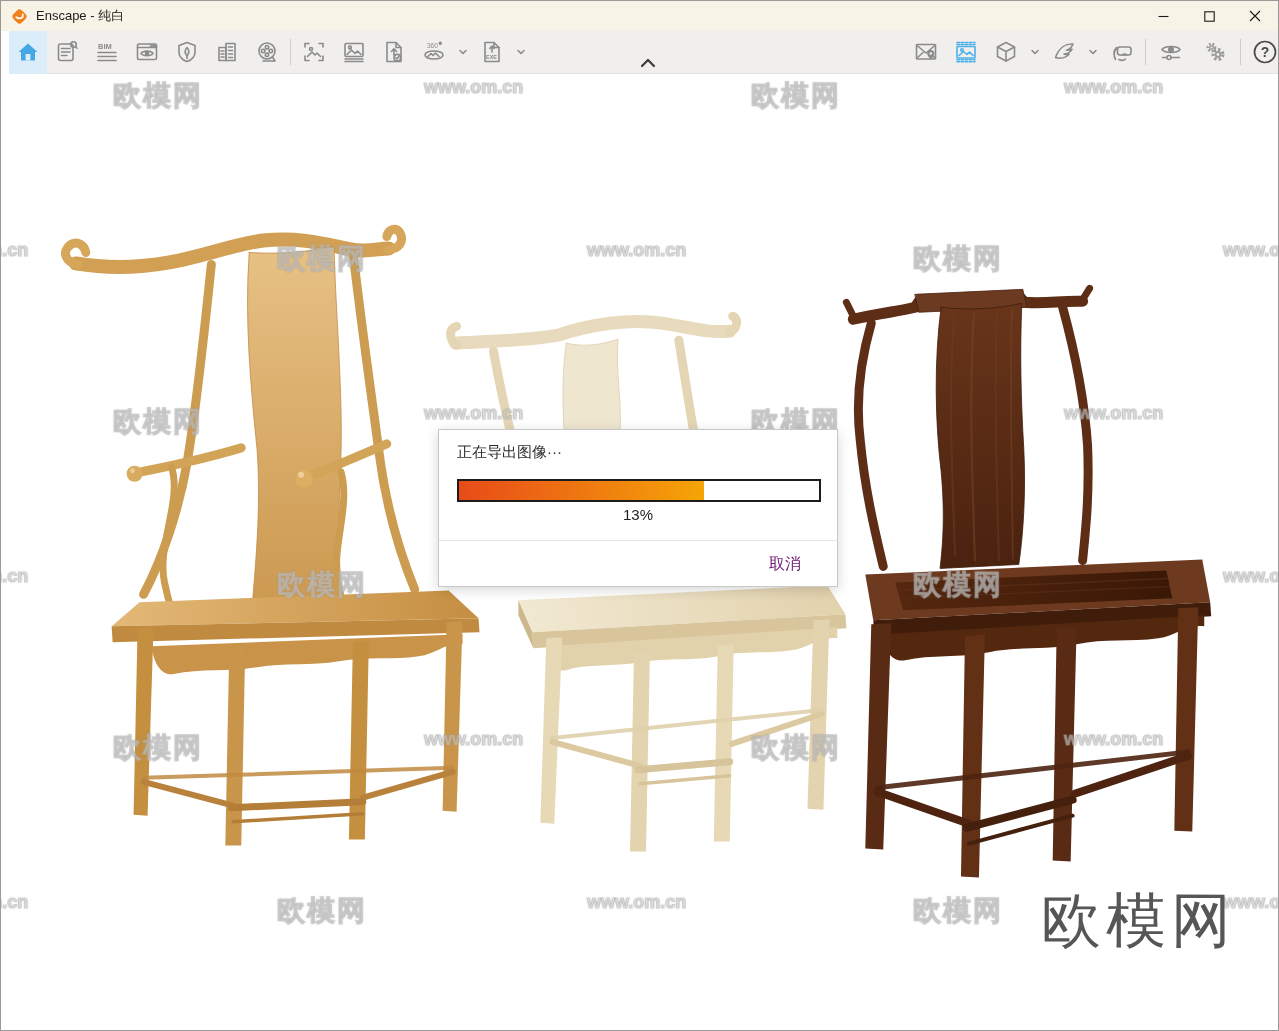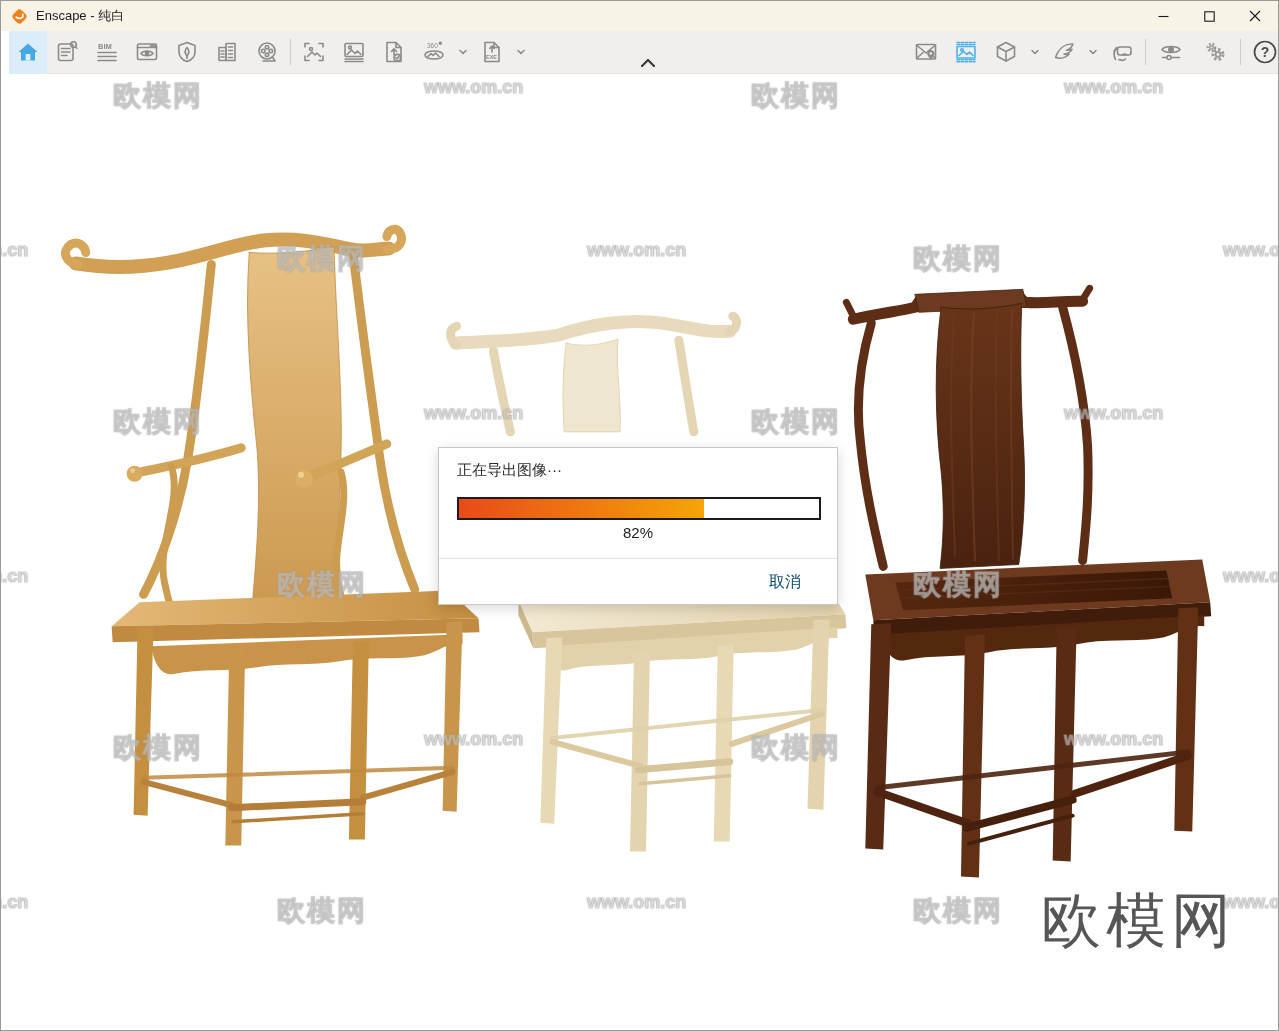--- a/index.html
+++ b/index.html
@@ -34,28 +34,28 @@
   
   .wm-layer{position:absolute;inset:0;z-index:2;pointer-events:none;}
   .wm{position:absolute;font-weight:bold;color:rgba(255,255,255,0.30);
       text-shadow:0 0 2px rgba(150,150,150,0.55);
       -webkit-text-stroke:1.2px rgba(168,168,168,0.42);white-space:nowrap;}
   .wm-brand{font-size:28px;letter-spacing:2px;}
   .wm-site{font-size:18px;}
   .wm-big{position:absolute;left:1040px;top:806px;font-size:60px;color:#565659;letter-spacing:5px;font-weight:500;z-index:2;white-space:nowrap;}
 
   
-  .dialog{position:absolute;left:437px;top:372px;width:400px;height:158px;background:#ffffff;
+  .dialog{position:absolute;left:437px;top:354px;width:400px;height:158px;background:#ffffff;
           border:1px solid #c8c8c8;box-shadow:0 3px 12px rgba(0,0,0,0.16);z-index:3;}
   .dialog-title{position:absolute;left:18px;top:13px;font-size:15px;color:#2b2b2b;font-weight:500;}
   .progress-track{position:absolute;left:18px;top:49px;width:364px;height:23px;border:2px solid #1c1c1c;background:#ffffff;}
   .progress-fill{height:100%;background:linear-gradient(90deg,#e84b18,#ef7c10 55%,#f5a506);}
   .progress-label{position:absolute;left:0;top:76px;width:100%;text-align:center;font-size:15px;color:#222;}
   .dialog-divider{position:absolute;left:0;top:110px;width:100%;height:1px;background:#e3e3e3;}
-  .cancel-btn{position:absolute;right:28px;top:120px;border:none;background:transparent;font-size:16px;color:#0c4a6e;cursor:pointer;padding:4px 8px;font-family:inherit;}
+  .cancel-btn{position:absolute;right:28px;top:120px;border:none;background:transparent;font-size:16px;color:#701a75;cursor:pointer;padding:4px 8px;font-family:inherit;}
 </style>
 </head>
 <body>
 
 <div class="window">
 
   <div class="titlebar">
     <svg class="app-logo" viewBox="0 0 20 20">
       <rect x="3" y="3" width="14" height="14" rx="4" transform="rotate(45 10 10)" fill="#f08019"></rect>
       <path d="M6.2,10.8 C8,12.8 12,12.8 13.8,10.6 M13.8,10.6 L13.8,7.6" stroke="#ffffff" stroke-width="2.1" fill="none" stroke-linecap="round"></path>
@@ -451,19 +451,19 @@
         <span class="wm wm-brand" style="left: 912px; top: 817px;">欧模网</span>
         <span class="wm wm-site" style="left: 1222px; top: 817px;">www.om.cn</span>
       </div>
     <div class="wm-big">欧模网</div>
 
     <div class="dialog">
       <div class="dialog-title">正在导出图像···</div>
       <div class="progress-track">
         <div class="progress-fill" style="width: 68%;"></div>
       </div>
-      <div class="progress-label">82%</div>
+      <div class="progress-label">13%</div>
       <div class="dialog-divider"></div>
       <button class="cancel-btn">取消</button>
     </div>
 
   </div>
 </div>
 
 </body></html>

